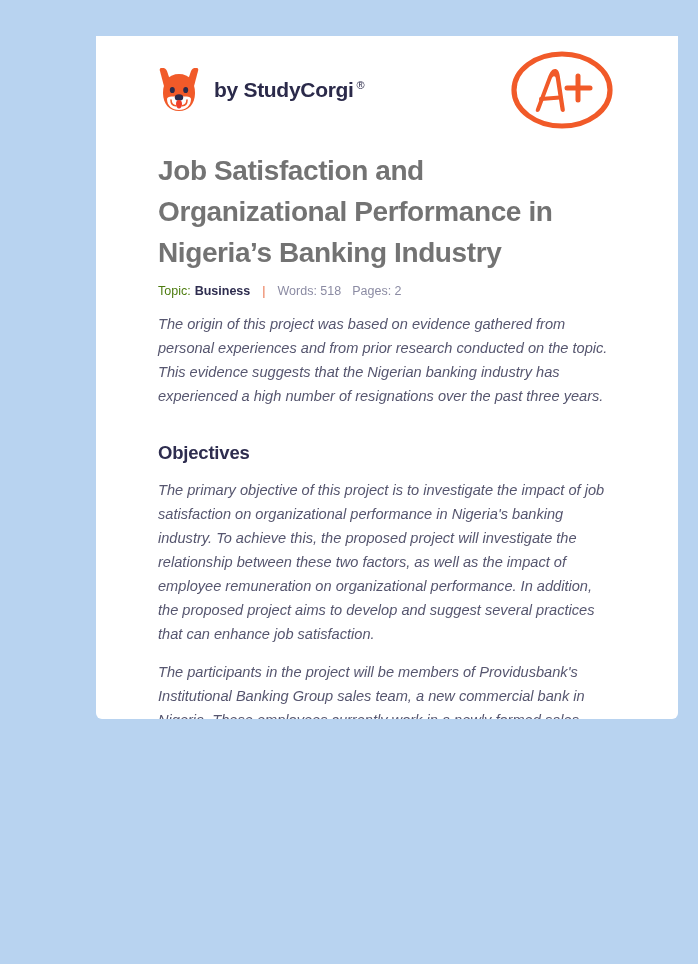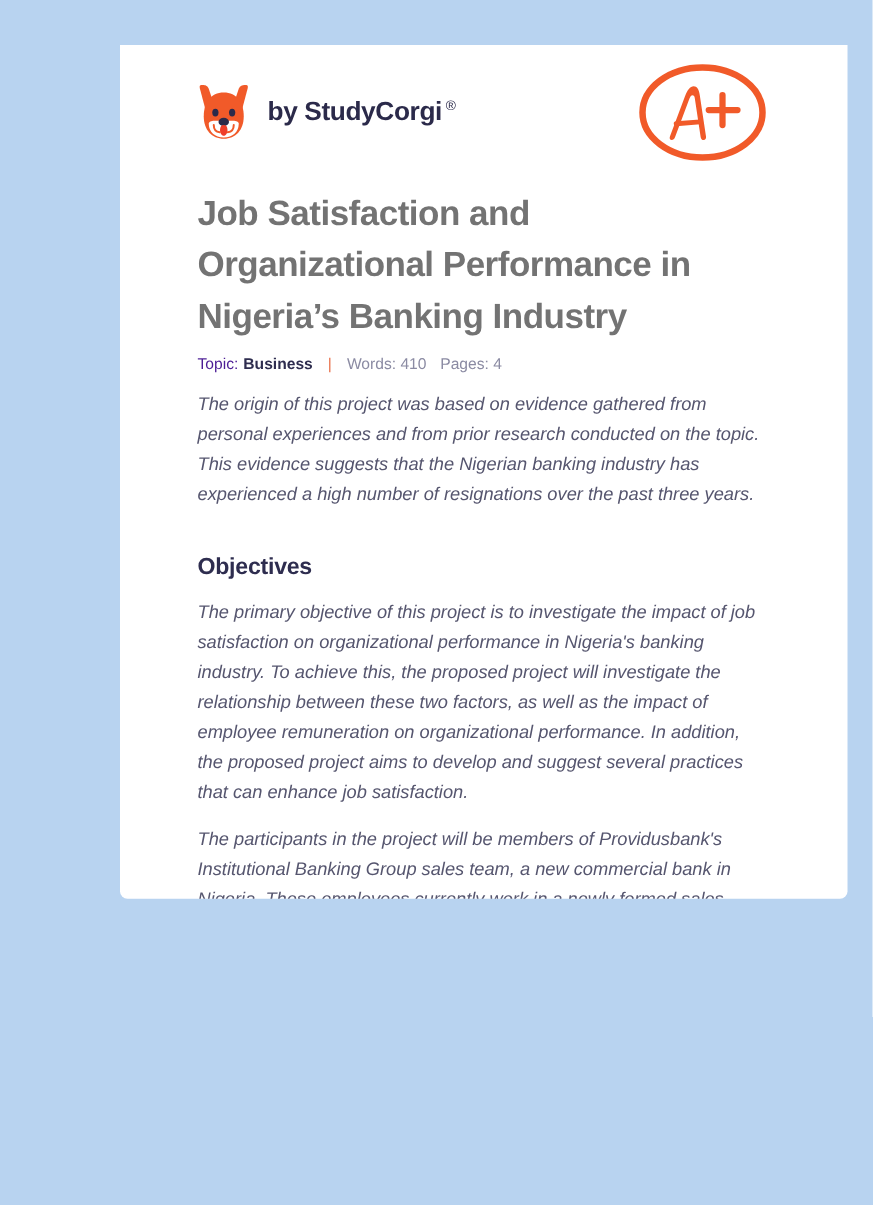--- a/index.html
+++ b/index.html
@@ -89,21 +89,21 @@
 
   
   .doc-meta {
     margin-top: 11px;
     font-size: 12.5px;
     color: #8b8ba3;
     display: flex;
     align-items: center;
     white-space: nowrap;
   }
-  .meta-label { color: #4c1d95; }
+  .meta-label { color: #4d7c0f; }
   .meta-topic {
     color: #2e2d4f;
     font-weight: bold;
     margin-left: 4px;
   }
   .meta-sep {
     color: #e8704a;
     margin: 0 12px;
   }
   .meta-words { margin-right: 11px; }
@@ -163,22 +163,22 @@
         <path d="M59 41 L82 41" stroke="#f15a29" stroke-width="5" stroke-linecap="round" fill="none"></path>
       </svg>
     </div>
 
     <h1 class="doc-title">Job Satisfaction and Organizational Performance in Nigeria’s Banking Industry</h1>
 
     <div class="doc-meta">
       <span class="meta-label">Topic:</span>
       <span class="meta-topic">Business</span>
       <span class="meta-sep">|</span>
-      <span class="meta-words">Words: 410</span>
-      <span>Pages: 4</span>
+      <span class="meta-words">Words: 518</span>
+      <span>Pages: 2</span>
     </div>
 
     <p class="body-paragraph">The origin of this project was based on evidence gathered from personal experiences and from prior research conducted on the topic. This evidence suggests that the Nigerian banking industry has experienced a high number of resignations over the past three years.</p>
 
     <h2 class="section-heading">Objectives</h2>
     <p class="body-paragraph">The primary objective of this project is to investigate the impact of job satisfaction on organizational performance in Nigeria's banking industry. To achieve this, the proposed project will investigate the relationship between these two factors, as well as the impact of employee remuneration on organizational performance. In addition, the proposed project aims to develop and suggest several practices that can enhance job satisfaction.</p>
 
     <p class="body-paragraph">The participants in the project will be members of Providusbank's Institutional Banking Group sales team, a new commercial bank in Nigeria. These employees currently work in a newly formed sales team, but they have gained sufficient working experience in the Nigerian banking industry, having previously worked in other banks. Therefore, they will be able to provide sufficient information on the project topic by comparing their previous and current workplaces.</p>
 
   </div>

